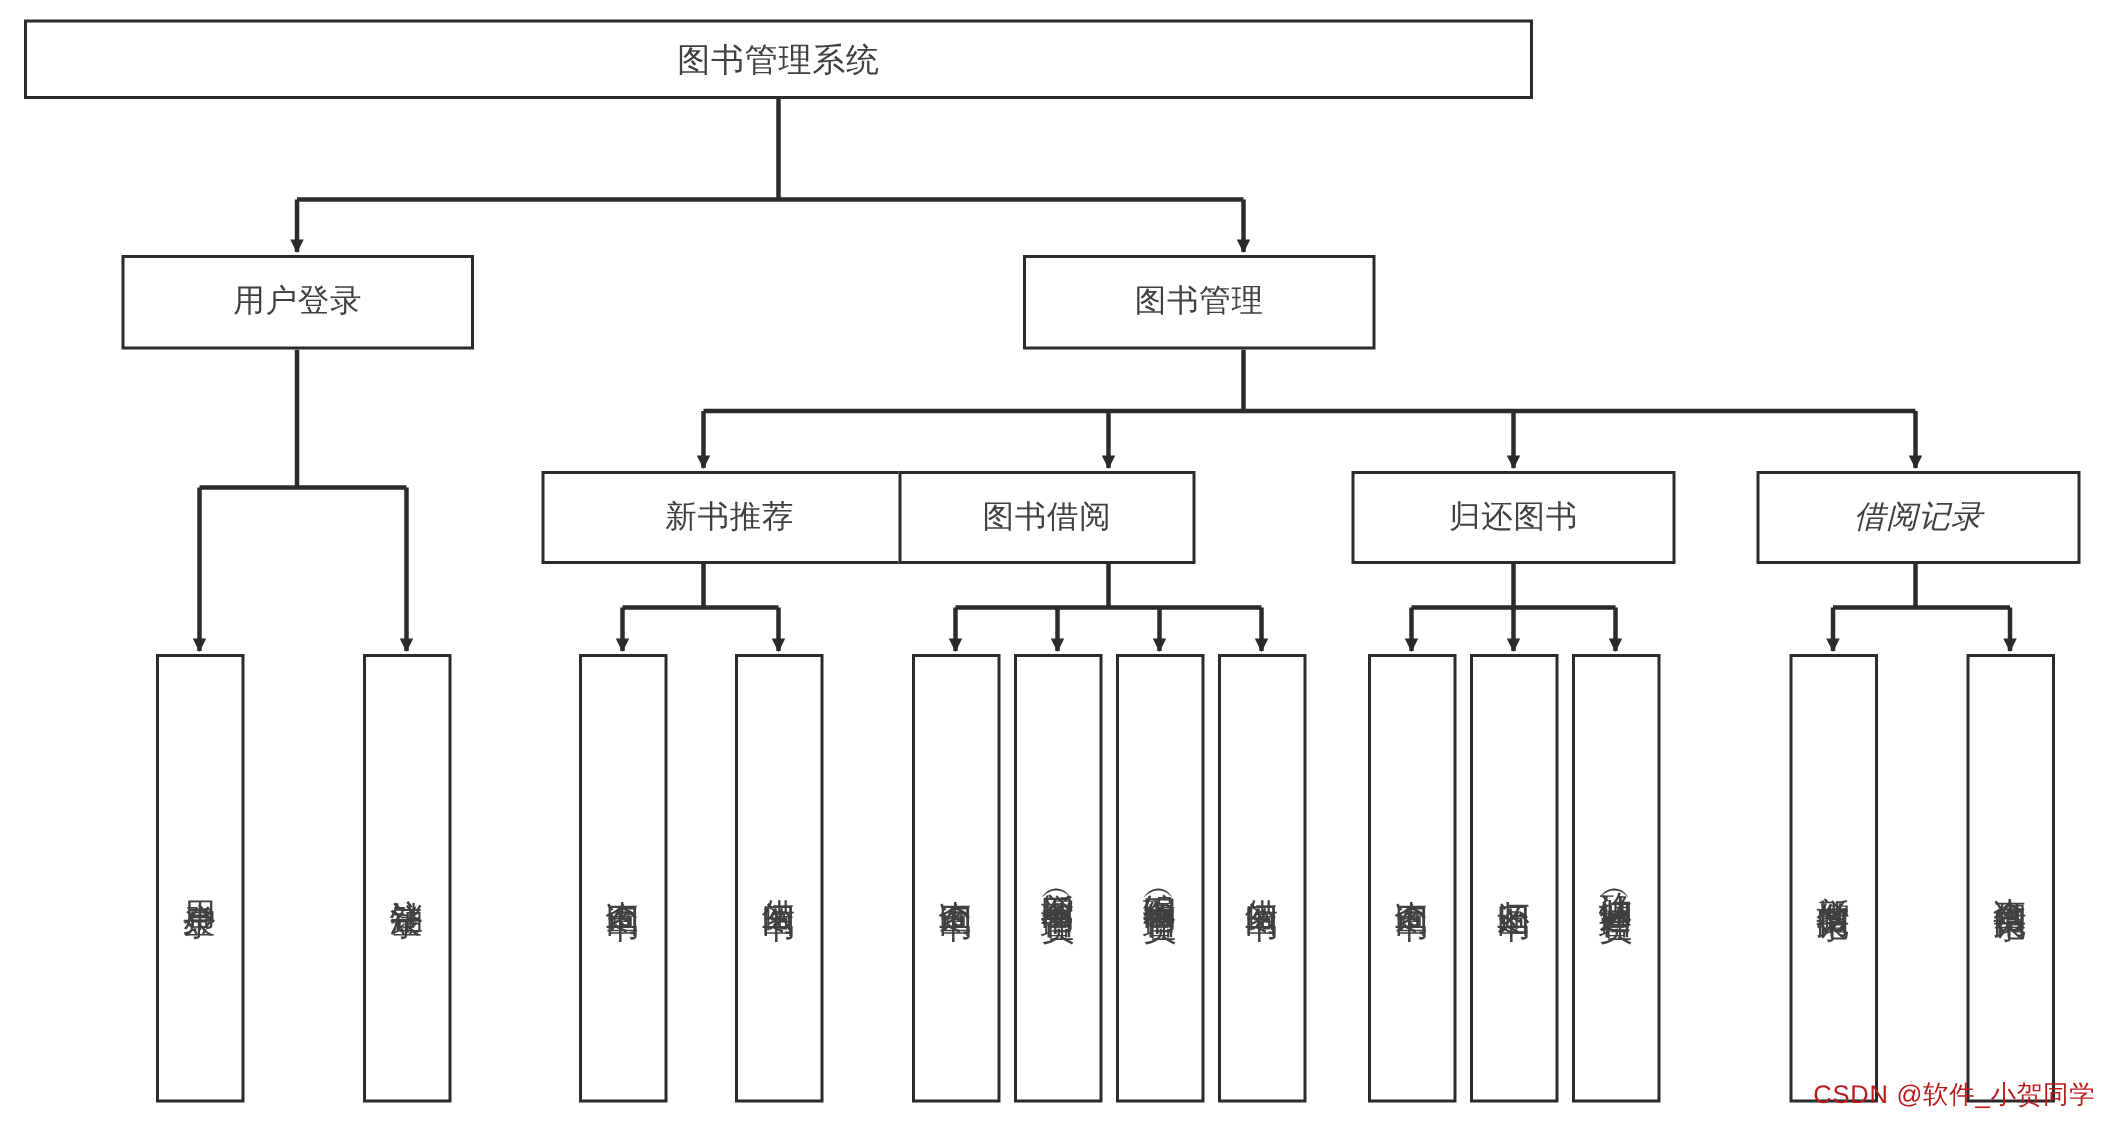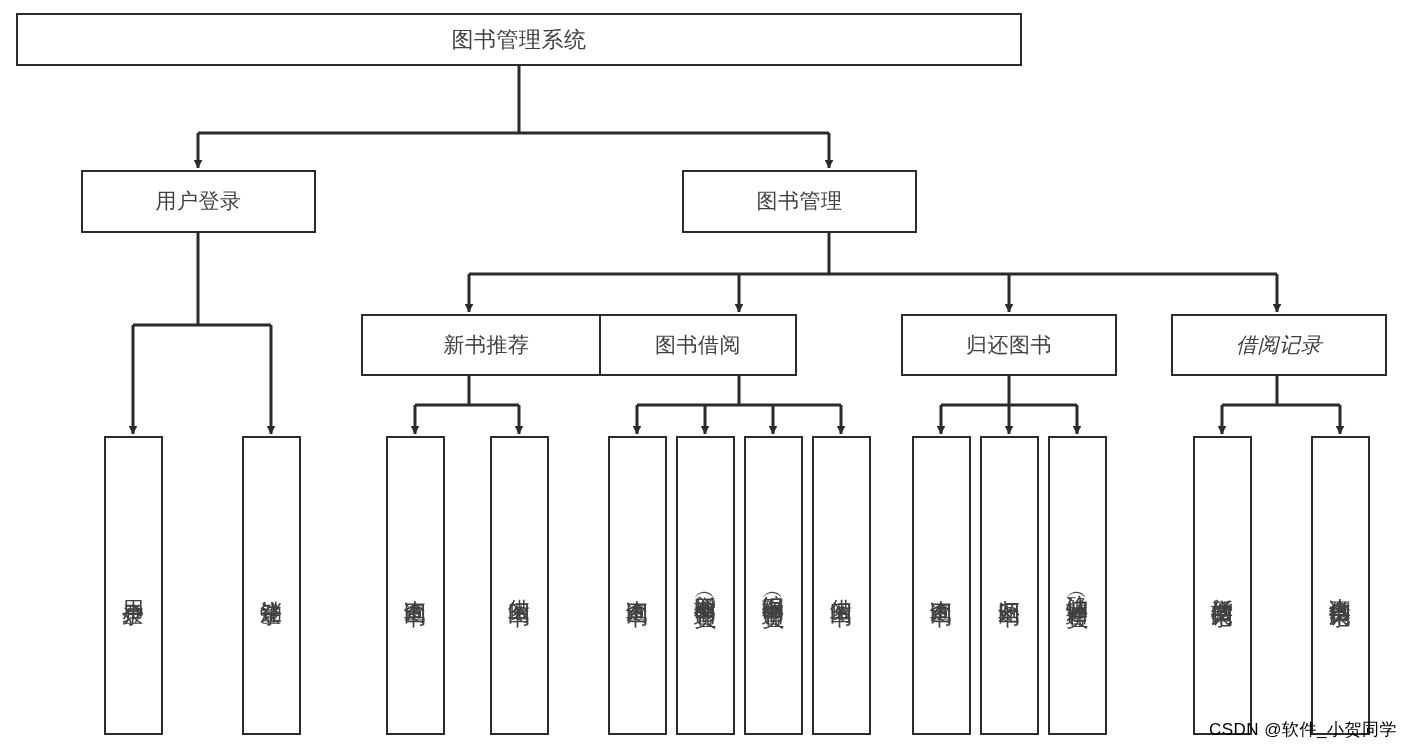--- a/index.html
+++ b/index.html
@@ -63,21 +63,21 @@
     line-height: 1.05;
     letter-spacing: 2px;
     max-height: 100%;
     white-space: nowrap;
   }
   #watermark {
     position: absolute;
     right: 8px;
     bottom: 6px;
     font-size: 17px;
-    color: #000000;
+    color: #b91c1c;
     letter-spacing: 0.5px;
     white-space: nowrap;
     pointer-events: none;
   }
 </style>
 </head>
 <body>
 
 <div id="diagram-root">
 

